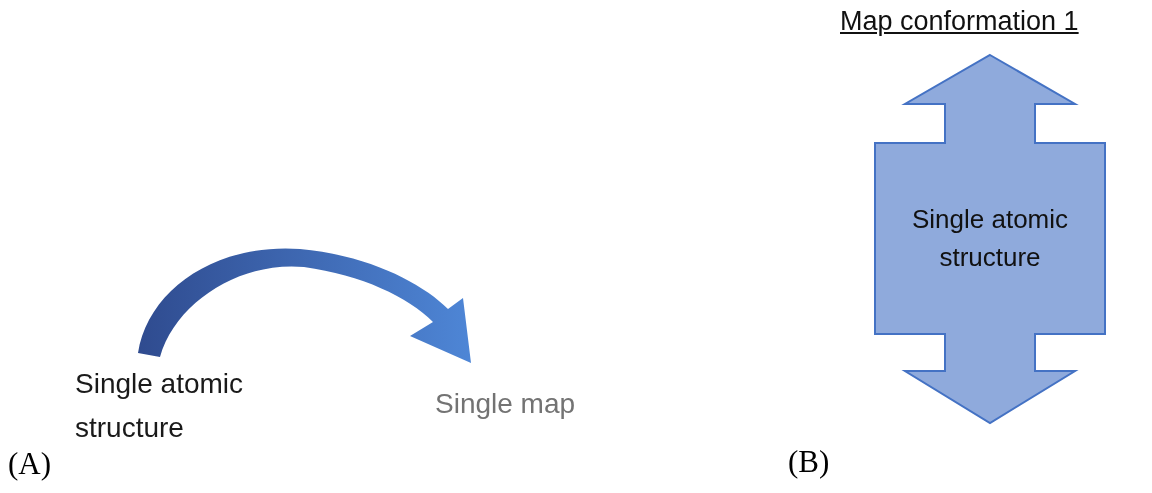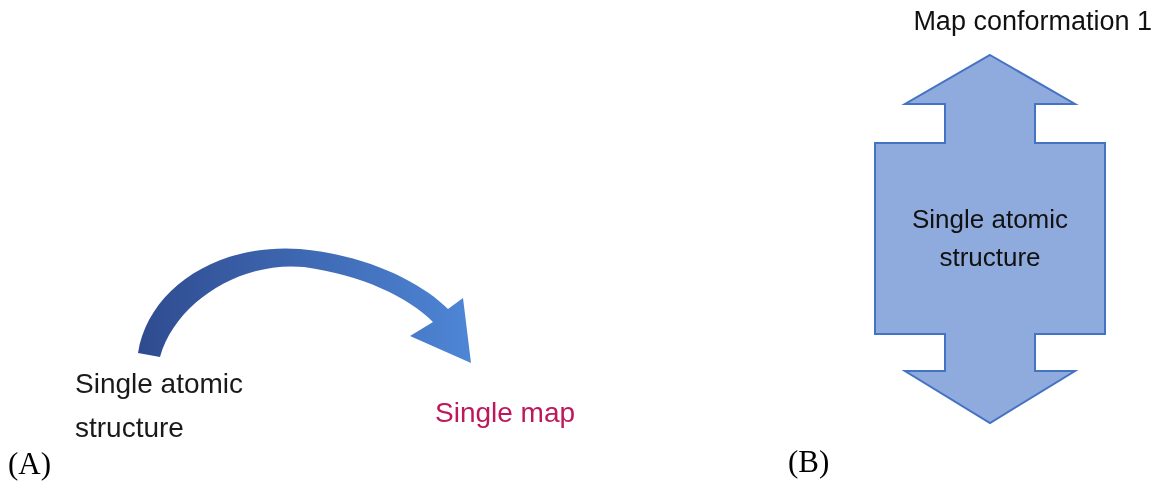--- a/index.html
+++ b/index.html
@@ -30,47 +30,47 @@
     font-size: 28px;
     line-height: 44px;
     color: #1a1a1a;
     text-align: left;
     white-space: nowrap;
   }
   .panelA-target {
     left: 435px;
     top: 388px;
     font-size: 28px;
-    color: #be185d;
+    color: #737373;
     white-space: nowrap;
-    margin-top: 9px;
   }
   .panel-tag {
     font-family: "Liberation Serif", serif;
     font-size: 31px;
     color: #000000;
     white-space: nowrap;
   }
   .tagA { left: 8px; top: 446px; }
   .tagB { left: 788px; top: 444px; }
 
   
   .panelB-shape {
     left: 840px;
     top: 52px;
     width: 300px;
     height: 375px;
   }
   .panelB-top-label, .panelB-bottom-label {
     left: 840px;
     width: 312px;
-    text-align: right;
+    text-align: left;
     font-size: 27px;
     color: #111111;
     white-space: nowrap;
+    text-decoration: underline;
   }
   .panelB-top-label { top: 6px; }
   .panelB-bottom-label { top: 440px; }
   .panelB-center-label {
     left: 875px;
     top: 143px;
     width: 230px;
     height: 190px;
     display: flex;
     flex-direction: column;

